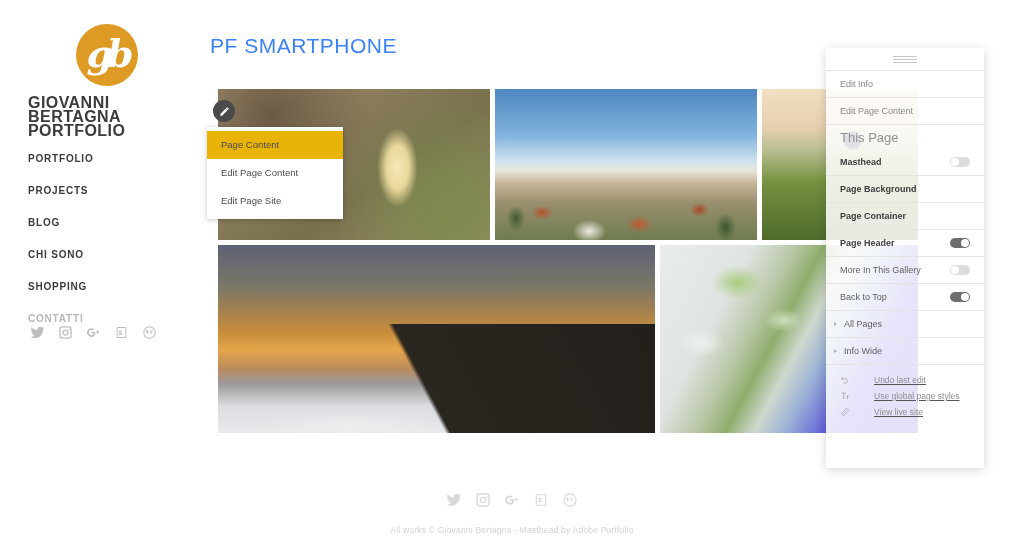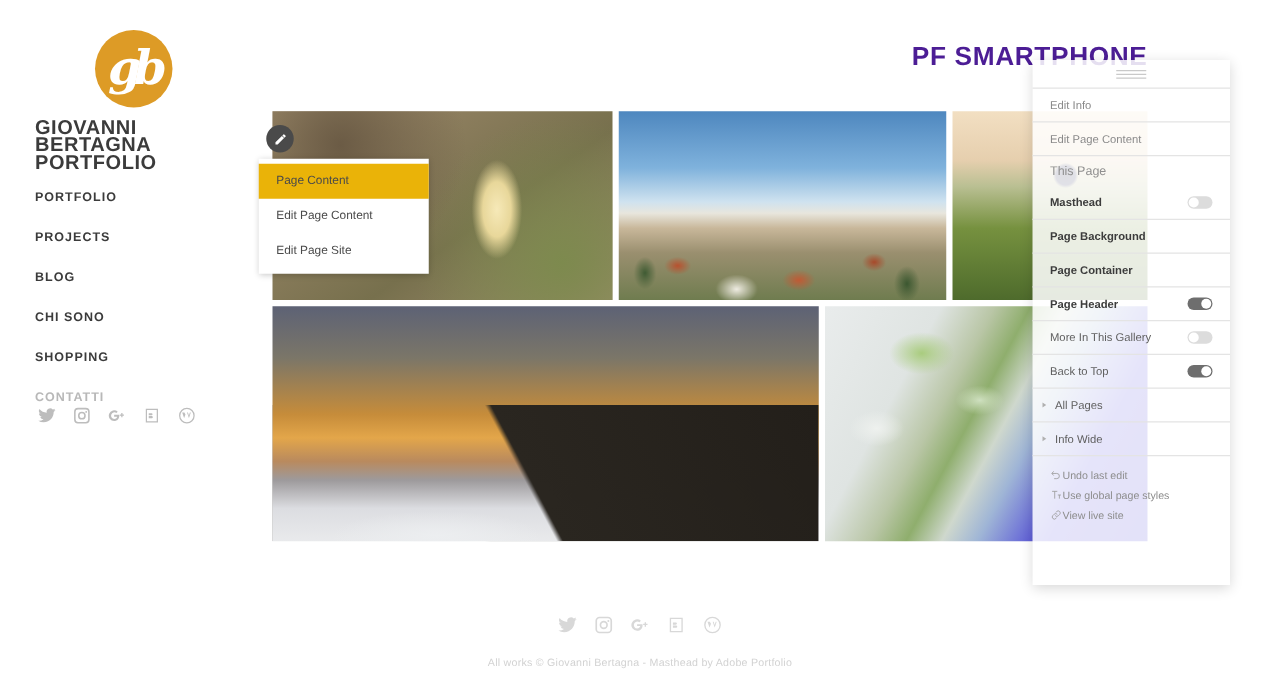--- a/index.html
+++ b/index.html
@@ -37,22 +37,22 @@
     padding: 0; margin-bottom: 18px; line-height: 14px; cursor: pointer;
   }
   .nav-item.muted { color: #b8b8b8; }
   #sidebar-social { position: absolute; left: 30px; top: 325px; display: flex; gap: 13px; }
   .soc { width: 15px; height: 15px; color: #bdbdbd; display: block; cursor: pointer; }
   .soc svg { width: 15px; height: 15px; display: block; fill: currentColor; }
 
   
   #page-title {
     position: absolute; left: 210px; top: 34px; width: 708px;
-    text-align: right; font-size: 21px; font-weight: 700;
-    color: #4c1d95; letter-spacing: .5px;
+    text-align: left; font-size: 21px; font-weight: 400;
+    color: #3b82f6; letter-spacing: .5px;
   }
 
   
   #gallery { position: absolute; left: 218px; top: 89px; width: 700px; height: 344px; }
   .grid-row { position: absolute; left: 0; display: flex; gap: 5px; }
   #row1 { top: 0; height: 151px; width: 700px; }
   #row2 { top: 156px; height: 188px; width: 700px; }
   .tile { height: 100%; overflow: hidden; position: relative; flex: none; }
 
   
@@ -148,33 +148,33 @@
   #panel-grip .bars i { display: block; height: 1px; background: #c9c9c9; margin: 2px 0; }
   .p-sep { height: 1px; background: #e4e4e4; }
   .p-row {
     height: 26px; display: flex; align-items: center; justify-content: space-between;
     padding: 0 14px; cursor: pointer;
   }
   .p-row .lbl { font-size: 9px; color: #5f5f5f; line-height: 11px; }
   .p-row.head .lbl { color: #8a8a8a; }
   .p-row.strong .lbl { color: #3c3c3c; font-weight: 600; }
   .p-row.section { height: 24px; }
-  .p-row.section .lbl { color: #909090; font-size: 10px; }
+  .p-row.section .lbl { color: #909090; font-size: 13px; }
   .p-row.collapsible { padding-left: 8px; }
   .p-row.collapsible .lbl { padding-left: 7px; }
   .chev { width: 0; height: 0; border-left: 3px solid #b0b0b0; border-top: 2.5px solid transparent; border-bottom: 2.5px solid transparent; }
   .toggle {
     width: 20px; height: 10px; border-radius: 5px; background: #dcdcdc;
     position: relative; flex: none; cursor: pointer;
   }
   .toggle i { position: absolute; top: 1px; left: 1px; width: 8px; height: 8px; border-radius: 50%; background: #fff; }
   .toggle.on { background: #6e6e6e; }
   .toggle.on i { left: 11px; }
   #panel-actions { padding: 10px 14px 6px; }
-  .act-row { display: flex; align-items: center; gap: 0; margin-bottom: 6px; cursor: pointer; }
+  .act-row { display: flex; align-items: center; gap: 24px; margin-bottom: 6px; cursor: pointer; text-decoration: underline; }
   .act-row .ai { width: 10px; height: 10px; color: #9a9a9a; flex: none; }
   .act-row .ai svg { width: 10px; height: 10px; fill: none; stroke: currentColor; stroke-width: 1.6; }
   .act-row .al { font-size: 8.5px; color: #8d8d8d; }
   #panel-buttons { padding: 4px 10px 0; }
   .pbtn {
     height: 20px; border-radius: 10px; display: flex; align-items: center; justify-content: center;
     font-size: 8.5px; font-weight: 700; color: #fff; margin-bottom: 7px; cursor: pointer;
     letter-spacing: .2px;
   }
   #btn-preview { background: #a8a8a8; }

